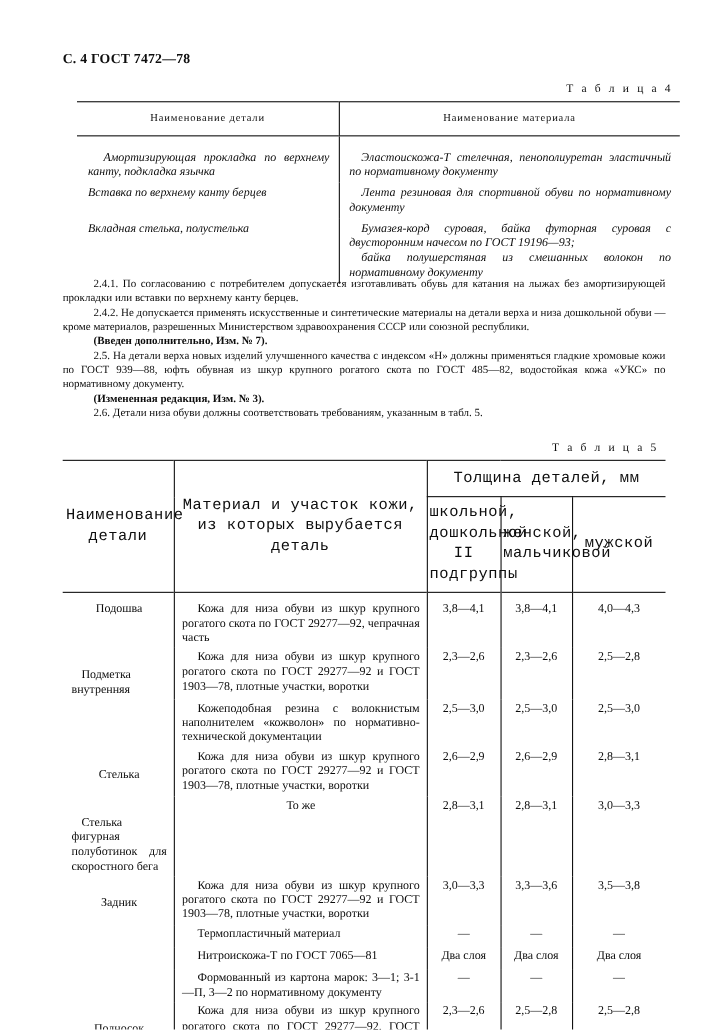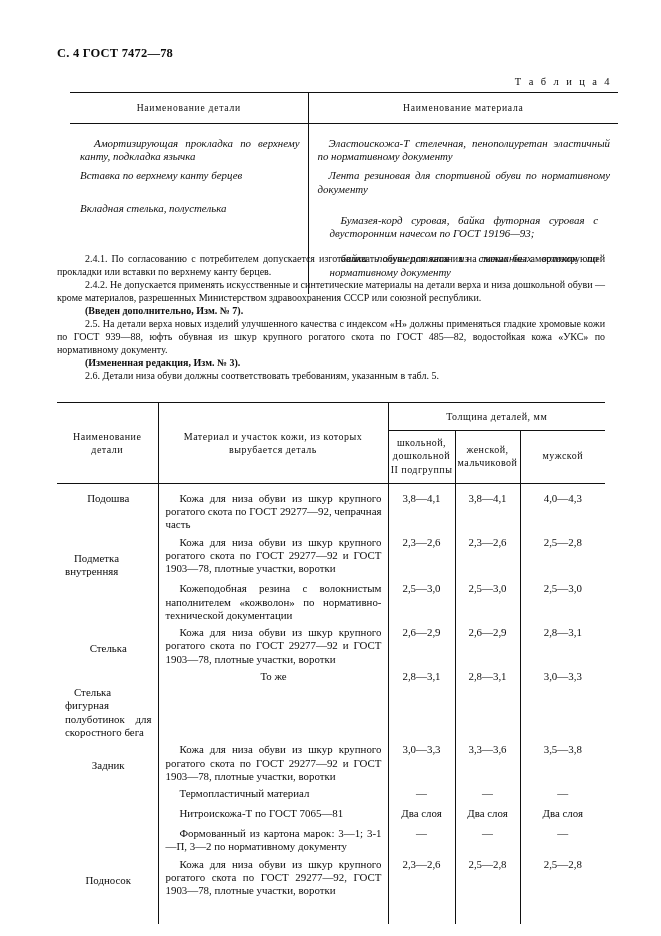--- a/index.html
+++ b/index.html
@@ -69,21 +69,21 @@
     text-align: justify;
     text-align-last: left;
     hyphens: none;
     font-style: italic;
   }
   .t4 tbody td.left-col  { border-right: 1.3px solid #111; padding-left: 10px; }
   .t4 tbody td.right-col { padding-left: 9px; }
   .t4 tbody tr.first-body td { padding-top: 13px; }
   .ind { text-indent: 14px; }
   .ind-sm { text-indent: 11px; }
-  .blk { margin: 12px; }
+  .blk { margin: 0; }
 
   
   .body-text {
     position: absolute;
     left: 57px;
     width: 548px;
     font-size: 10px;
     line-height: 1.30;
     text-align: justify;
   }
@@ -97,23 +97,24 @@
   .t5 col.c2 { width: 230px; }
   .t5 col.c3 { width: 67px; }
   .t5 col.c4 { width: 65px; }
   .t5 col.c5 { width: 85px; }
 
   .t5 .vl  { border-left: 1.3px solid #111; }
   .t5 .vr-thick { border-right: 1.9px solid #111; }
 
   .t5 thead td {
     text-align: center;
-    font-size: 10px;
+    font-size: 14px;
     letter-spacing: 0.5px;
     line-height: 1.32;
+    font-family: Liberation Mono, monospace;
   }
   .t5 thead td.grp {
     padding: 7px 2px 7px 2px;
     border-bottom: 1.3px solid #111;
   }
   .t5 thead td.stub { padding: 6px 3px; vertical-align: middle; }
   .t5 thead td.sub  { padding: 5px 2px 7px; vertical-align: middle; }
 
   .t5 tbody td { padding: 2px 5px; }
   .t5 tbody td.name {
@@ -175,20 +176,21 @@
   <div class="body-text" style="top:252px">
     <p>2.4.1.  По согласованию с потребителем допускается изготавливать обувь для катания на лыжах без амортизирующей прокладки или вставки по верхнему канту берцев.</p>
     <p>2.4.2.  Не допускается применять искусственные и синтетические материалы на детали верха и низа дошкольной обуви — кроме материалов, разрешенных Министерством здравоохранения СССР или союзной республики.</p>
     <p class="b">(Введен дополнительно, Изм. № 7).</p>
     <p>2.5.  На детали верха новых изделий улучшенного качества с индексом «Н» должны применяться гладкие хромовые кожи по ГОСТ 939—88, юфть обувная из шкур крупного рогатого скота по ГОСТ 485—82, водостойкая кожа «УКС» по нормативному документу.</p>
     <p class="b">(Измененная редакция, Изм. № 3).</p>
     <p>2.6.  Детали низа обуви должны соответствовать требованиям, указанным в табл. 5.</p>
   </div>
 
   <div class="t5-wrap">
+    <div class="table-caption">Т а б л и ц а  5</div>
     <table class="tbl t5">
       <colgroup>
           <col class="c1">
           <col class="c2">
           <col class="c3">
           <col class="c4">
           <col class="c5">
         </colgroup>
       <thead>
         <tr class="rule-thick">

